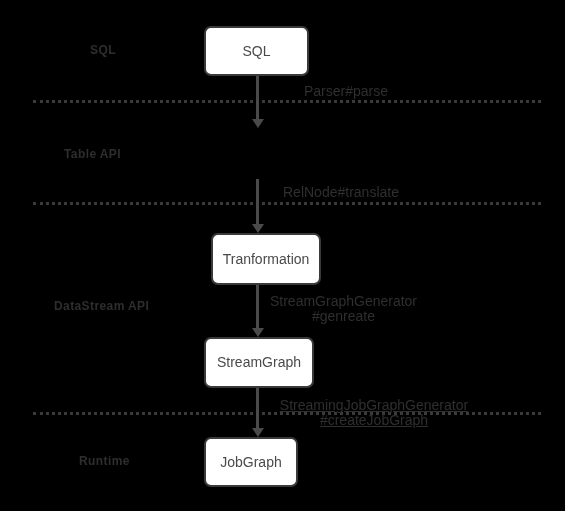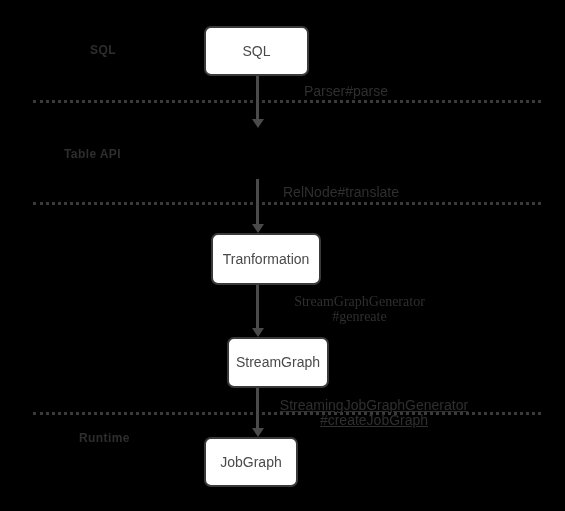--- a/index.html
+++ b/index.html
@@ -90,22 +90,23 @@
 </style>
 </head>
 <body>
 
 <div id="canvas">
 
   <div class="layer-label" style="left:90px; top:43px;">SQL</div>
 
   <div class="layer-label" style="left:64px; top:147px;">Table API</div>
 
+  <div class="layer-label" style="left:54px; top:299px;">DataStream API</div>
 
-  <div class="layer-label" style="left:79px; top:431px;">Runtime</div>
+  <div class="layer-label" style="left:79px; top:454px;">Runtime</div>
 
   <div class="separator" style="top:100px;"></div>
 
   <div class="separator" style="top:202px;"></div>
 
   <div class="separator" style="top:412px;"></div>
 
   <div class="connector" style="left:257px; top:76px; height:52px;">
     <div class="shaft" style="height:43px;"></div>
     <div class="head"></div>
@@ -124,27 +125,27 @@
   <div class="connector" style="left:257px; top:388px; height:49px;">
     <div class="shaft" style="height:40px;"></div>
     <div class="head"></div>
   </div>
 
   <div class="node" style="left:204px; top:26px; width:105px; height:50px;">SQL</div>
 
 
   <div class="node" style="left:204px; top:233px; width:110px; height:52px;margin-left:7px;">Tranformation</div>
 
-  <div class="node" style="left:204px; top:337px; width:102px; height:51px;margin-left:23px;">StreamGraph</div>
+  <div class="node" style="left:204px; top:337px; width:110px; height:51px;">StreamGraph</div>
 
   <div class="node" style="left:204px; top:437px; width:94px; height:50px;">JobGraph</div>
 
   <div class="edge-label" style="left:304px; top:84px; text-align:left;">Parser#parse</div>
 
   <div class="edge-label" style="left:283px; top:185px; text-align:left;">RelNode#translate</div>
 
-  <div class="edge-label" style="left:277px; top:294px; width:165px;font-family:Liberation Serif, serif;">StreamGraphGenerator
+  <div class="edge-label" style="left:261px; top:294px; width:165px;">StreamGraphGenerator
 #genreate</div>
 
   <div class="edge-label" style="left:278px; top:398px; width:192px;text-decoration:underline;">StreamingJobGraphGenerator
 #createJobGraph</div>
 
 </div>
 
 </body></html>

